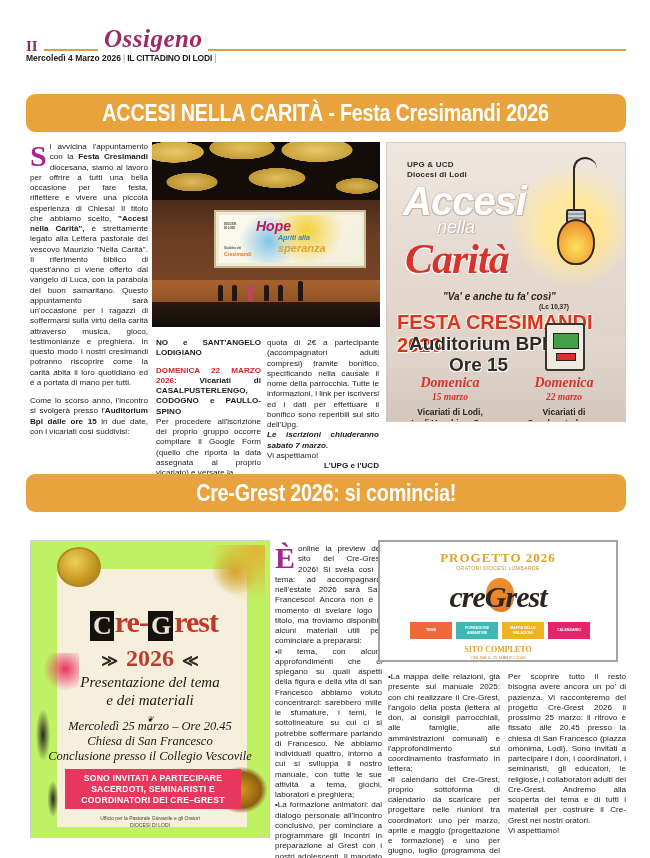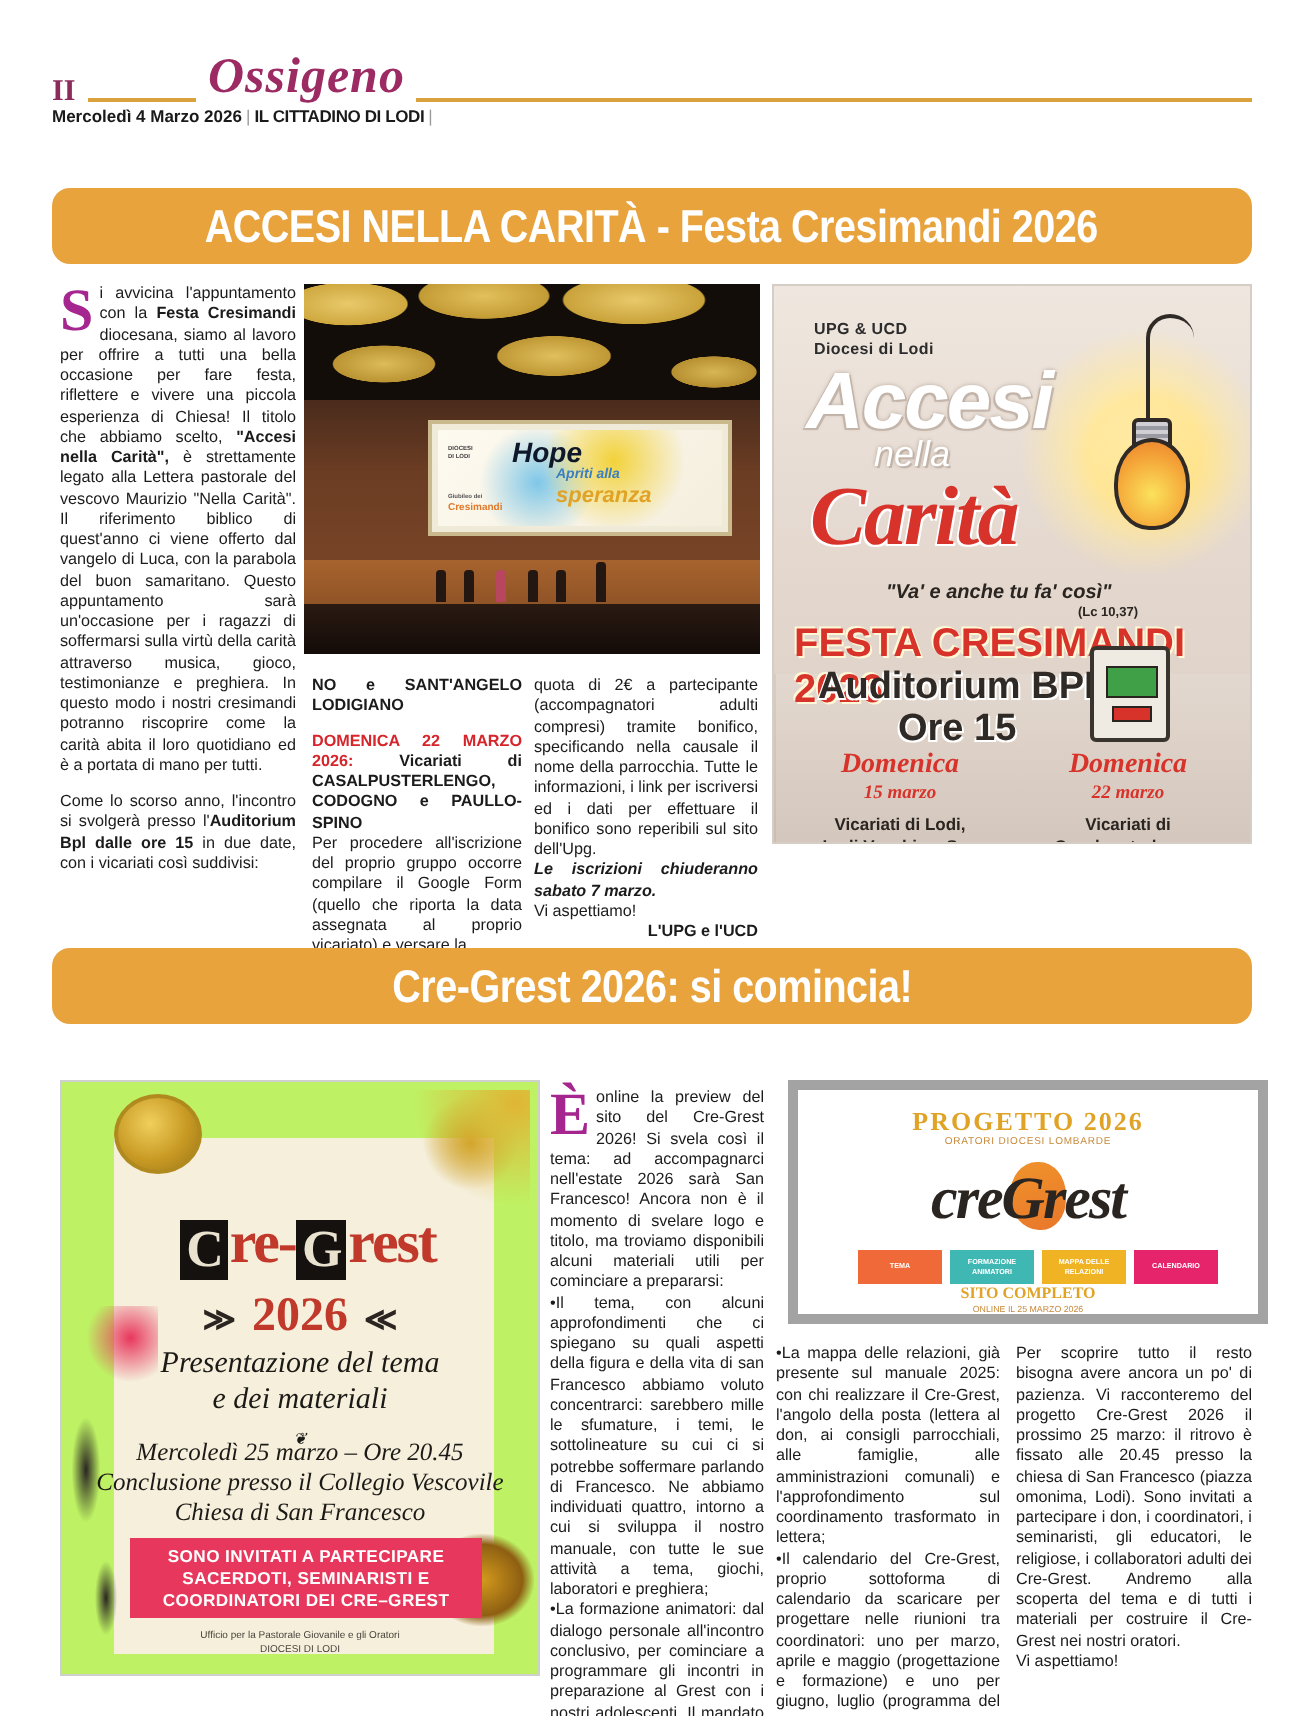--- a/index.html
+++ b/index.html
@@ -381,23 +381,23 @@
       radial-gradient(ellipse 12px 44px at 14px 56px, #2a2520 0%, rgba(42,37,32,0) 60%),
       radial-gradient(ellipse 9px 30px at 24px 120px, #2a2520 0%, rgba(42,37,32,0) 62%);
   }
   .cg-bee {
     position: absolute; right: 2px; bottom: 24px; width: 52px; height: 46px;
     background: radial-gradient(ellipse at 50% 50%, #d39a1c 0%, #8e5f12 55%, rgba(142,95,18,0) 72%);
   }
 
   
   #logo-cregrest {
-    left: 394px; top: 540px; width: 240px; height: 122px;
+    left: 378px; top: 540px; width: 240px; height: 122px;
     background: #ffffff;
-    border: 5px solid #a3a3a3;
+    border: 2px solid #a3a3a3;
     padding-left: 28px;
   }
   .lg-progetto {
     position: absolute; left: 0; top: 8px; width: 100%;
     text-align: center;
     font-family: "Liberation Serif", serif;
     font-weight: bold; font-size: 13px; color: #e0a326;
     letter-spacing: 1px;
   }
   .lg-sub {
@@ -467,21 +467,21 @@
     </p>
   </div>
 
   <div class="photo" id="photo-hall">
     <div class="hall-ceiling"></div>
     <div class="hall-wall"></div>
     <div class="hall-screen">
       <div class="hall-screen-art"></div>
       <div class="hall-screen-txt" style="left:8px; top:10px; font-size:3px; color:#444;">DIOCESI</div>
       <div class="hall-screen-txt" style="left:8px; top:14px; font-size:3px; color:#444;">DI LODI</div>
-      <div class="hall-screen-txt" style="left:40px; top:6px; font-size:14px; font-style:italic; color:#0f172a;">Hope</div>
+      <div class="hall-screen-txt" style="left:40px; top:6px; font-size:14px; font-style:italic; color:#be185d;">Hope</div>
       <div class="hall-screen-txt" style="left:62px; top:22px; font-size:7px; font-style:italic; color:#3a7fbf;">Apriti alla</div>
       <div class="hall-screen-txt" style="left:62px; top:30px; font-size:11px; font-style:italic; color:#e0a326;">speranza</div>
       <div class="hall-screen-txt" style="left:8px; top:34px; font-size:3px; color:#555;">Giubileo dei</div>
       <div class="hall-screen-txt" style="left:8px; top:39px; font-size:5px; color:#e07a2a;">Cresimandi</div>
     </div>
     <div class="hall-stage"></div>
     <div class="hall-audience"></div>
     <div class="hall-figure" style="left:66px;"></div>
     <div class="hall-figure" style="left:80px;"></div>
     <div class="hall-figure" style="left:96px; background:#b8465f;"></div>
@@ -566,22 +566,22 @@
     <div class="cg-year">
       <span class="orn">≫</span><span>2026</span><span class="orn">≪</span>
     </div>
     <div class="cg-sub">
       <div>Presentazione del tema</div>
       <div>e dei materiali</div>
       <div style="font-size:8px; margin-top:2px;">❦</div>
     </div>
     <div class="cg-when">
       <div>Mercoledì 25 marzo – Ore 20.45</div>
+      <div>Chiesa di San Francesco</div>
       <div>Conclusione presso il Collegio Vescovile</div>
-      <div>Chiesa di San Francesco</div>
     </div>
     <div class="cg-banner">
       <div class="cg-banner-txt">
         <div>SONO INVITATI A PARTECIPARE</div>
         <div>SACERDOTI, SEMINARISTI E</div>
         <div>COORDINATORI DEI CRE–GREST</div>
       </div>
     </div>
     <div class="cg-foot">
       <div>Ufficio per la Pastorale Giovanile e gli Oratori</div>

